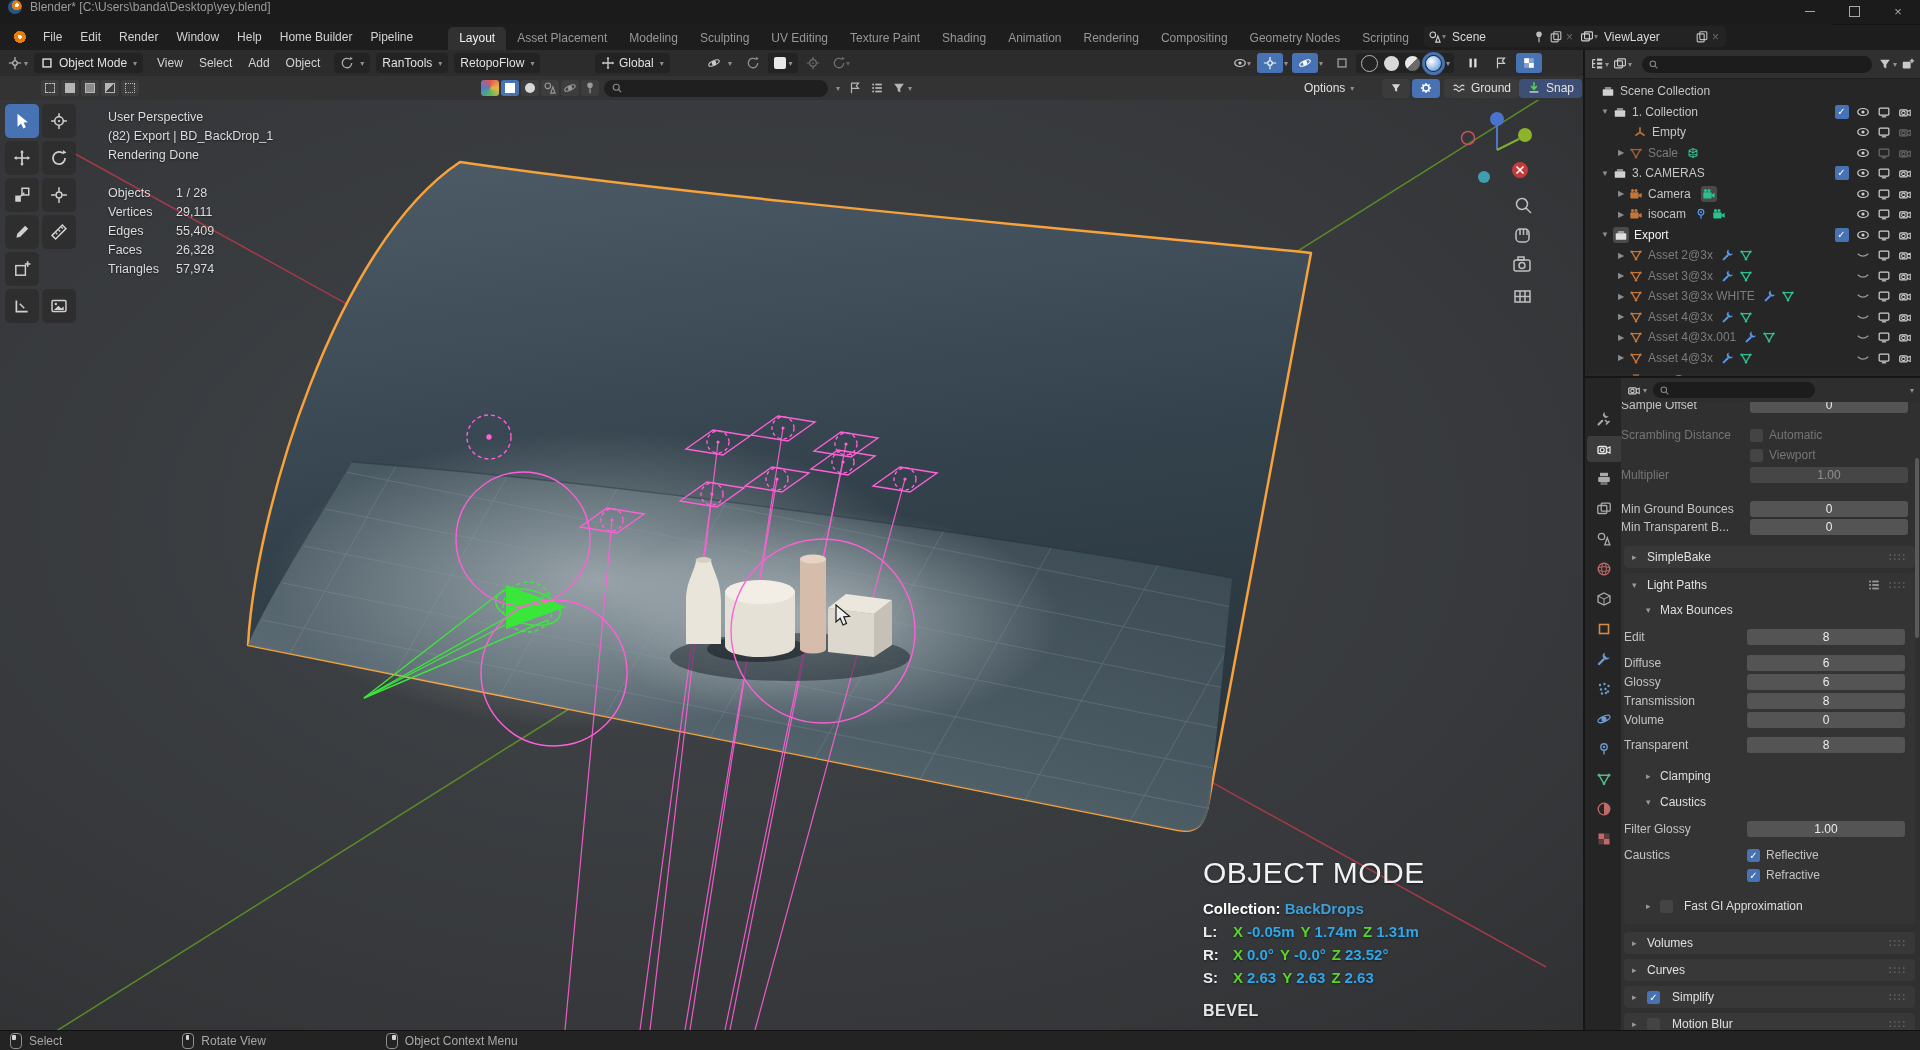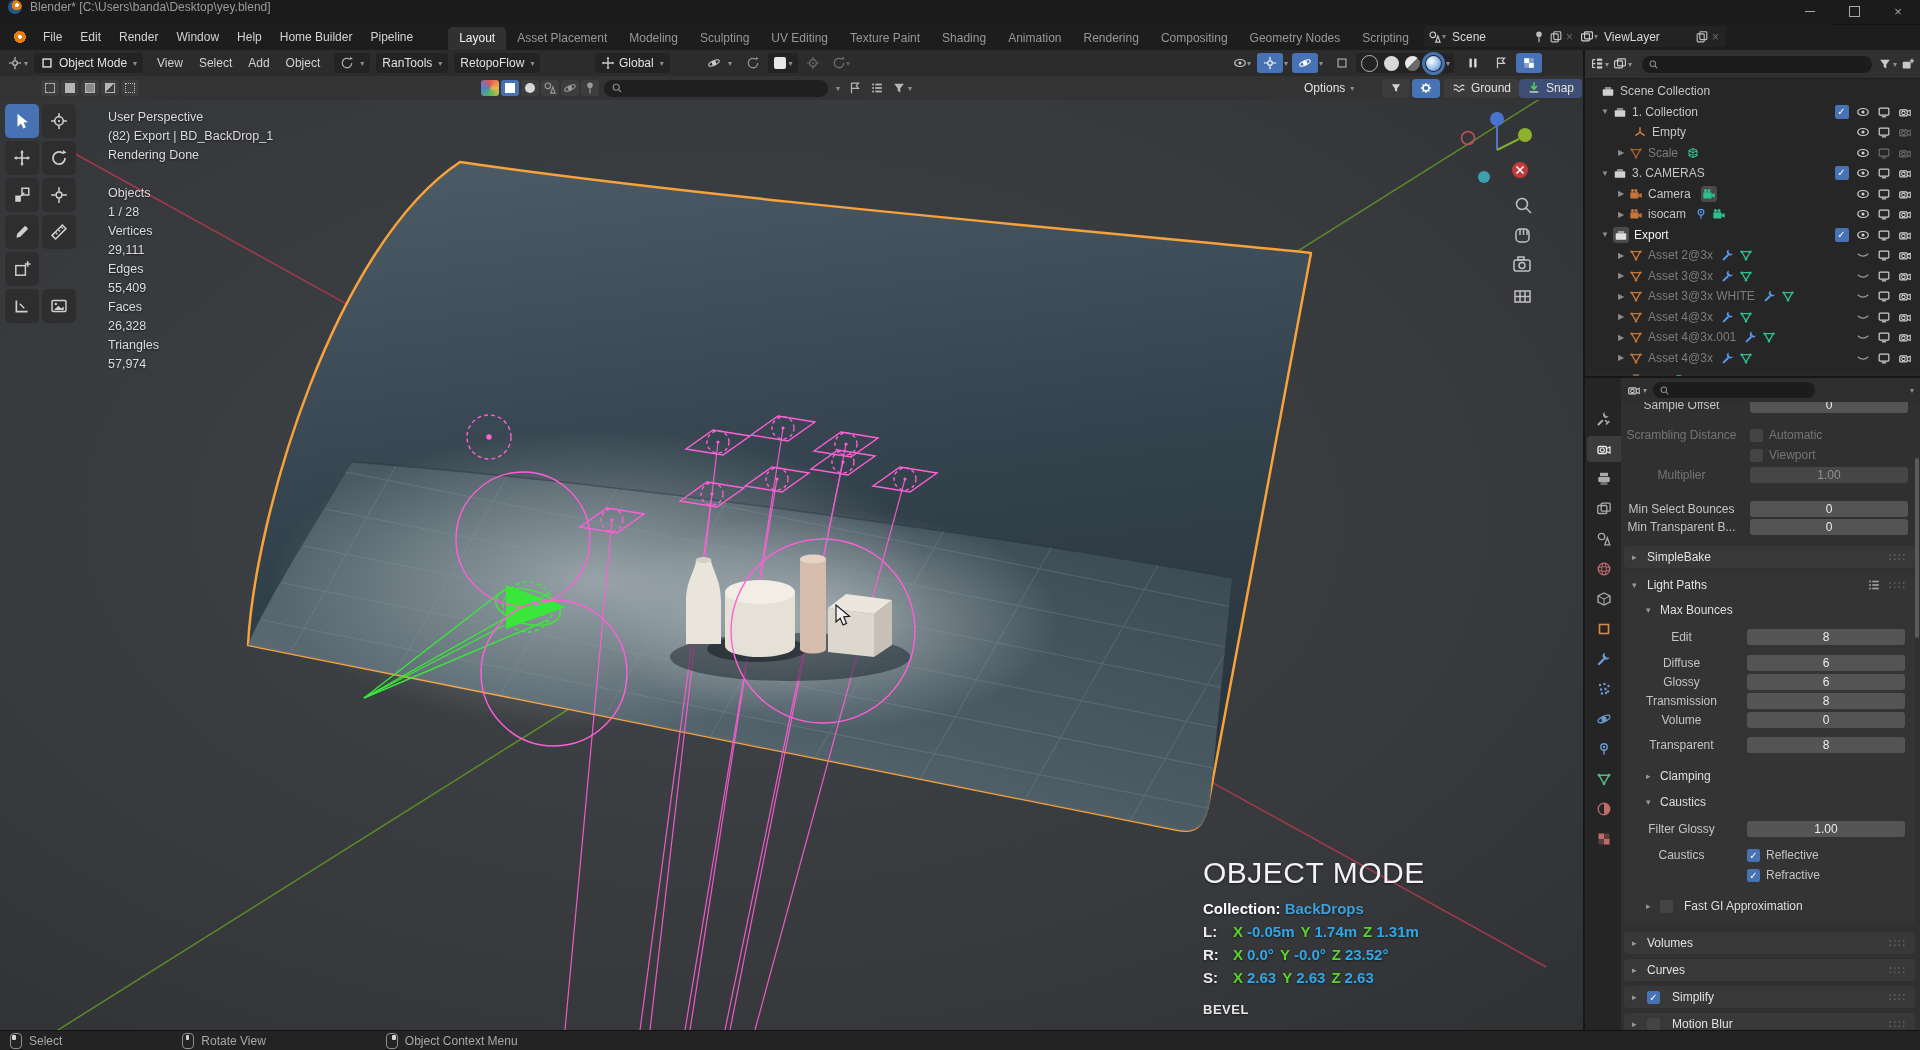--- a/index.html
+++ b/index.html
@@ -49,31 +49,31 @@
   .pillbtn.bluish{background:#3d4f74;}
   .pillbtn.blue{background:#4772b3;}
   
   #viewport{position:absolute;left:0;top:100px;width:1583px;height:930px;
             background:radial-gradient(ellipse at 45% 45%, #404549 0%, #37393c 65%, #2f3133 100%);overflow:hidden;}
   #vtoolbar{position:absolute;left:5px;top:4px;width:72px;display:grid;grid-template-columns:34px 34px;gap:3px;}
   .tbtn{width:34px;height:34px;background:#2e2e2eE6;border-radius:5px;display:flex;align-items:center;justify-content:center;}
   .tbtn.active{background:#4772b3;}
   .tbtn svg{width:18px;height:18px;}
   #vstats{position:absolute;left:108px;top:8px;color:#dcdcdc;font-size:12.5px;line-height:19px;text-shadow:0 1px 2px rgba(0,0,0,.55);}
-  .srow{display:flex;flex-direction:column;}
+  .srow{display:flex;}
   .slab{width:68px;}
   #voverlay{position:absolute;left:1203px;top:756px;text-shadow:0 1px 2px rgba(0,0,0,.5);white-space:nowrap;}
   #ovmode{font-size:30px;color:#f2f2f2;letter-spacing:.5px;}
   #ovcoll{font-size:15px;margin-top:10px;color:#fff;font-weight:bold;}
   #ovcoll .cv{color:#3f9fd8;}
   .ovrow{font-size:15px;font-weight:bold;margin-top:6px;display:flex;}
   .ovrow .pre{color:#ececec;width:24px;}
   .ovrow .ax{color:#5ad42c;margin:0 4px 0 6px;}
   .ovrow .vl{color:#2fa7e8;}
-  #ovtool{font-size:13px;color:#e6e6e6;margin-top:16px;font-weight:bold;letter-spacing:.5px;}
+  #ovtool{font-size:16px;color:#e6e6e6;margin-top:16px;font-weight:bold;letter-spacing:.5px;}
   
   #rightpanel{position:absolute;left:1583px;top:50px;width:337px;height:980px;background:#282828;border-left:2px solid #161616;}
   #outliner{position:absolute;left:0;top:0;width:335px;height:324px;background:#262626;}
   #outlhead{height:28px;background:#303030;display:flex;align-items:center;padding:0 5px;border-bottom:1px solid #1e1e1e;}
   .osearch{background:#1c1c1c;border-radius:10px;height:17px;flex:1;margin:0 6px;display:flex;align-items:center;padding:0 6px;}
   .osearch input{background:transparent;border:none;outline:none;color:#ccc;width:90px;font-size:11px;}
   .orow{position:relative;height:20.5px;display:flex;align-items:center;color:#c5c5c5;}
   .orow.dim .olab{color:#7c7c7c;}
   .odis{width:12px;text-align:center;color:#8d8d8d;font-size:8px;flex:none;}
   .oi{width:14px;height:14px;margin:0 2px;flex:none;}
@@ -87,21 +87,21 @@
   #props{position:absolute;left:0;top:326px;width:335px;height:654px;background:#2d2d2d;border-top:2px solid #161616;}
   #ptabs{position:absolute;left:0;top:0;bottom:0;width:36px;background:#252525;}
   .ptab{position:absolute;left:2px;width:34px;height:26px;display:flex;align-items:center;justify-content:center;border-radius:4px 0 0 4px;}
   .ptab.active{background:#3c3c3c;}
   .ptab svg{width:16px;height:16px;}
   #phead{position:absolute;left:36px;right:0;top:0;height:24px;background:#2e2e2e;display:flex;align-items:center;padding:0 6px;border-bottom:1px solid #222;}
   .psearch{background:#1c1c1c;border-radius:10px;height:16px;width:150px;display:flex;align-items:center;padding:0 6px;margin-left:6px;}
   .psearch input{background:transparent;border:none;outline:none;color:#ccc;width:115px;font-size:11px;}
   #pcontent{position:absolute;left:36px;right:0;top:24px;bottom:0;background:#303030;overflow:hidden;padding-right:2px;}
   .prow{display:flex;align-items:center;height:18px;margin-right:10px;}
-  .plab{flex:1;text-align:center;color:#c3c3c3;padding-right:8px;white-space:nowrap;overflow:hidden;}
+  .plab{flex:1;text-align:left;color:#c3c3c3;padding-right:8px;white-space:nowrap;overflow:hidden;}
   .pfield{width:158px;background:#545454;border-radius:3px;height:16px;line-height:16px;text-align:center;color:#ececec;flex:none;}
   .gray .plab{color:#757575;}
   .gray .pfield{background:#464646;color:#8f8f8f;}
   .cb{width:13px;height:13px;border-radius:2.5px;background:#545454;flex:none;margin-right:6px;}
   .cb.on{background:#4772b3;color:#fff;font-size:10px;line-height:13px;text-align:center;}
   .cb.gray{background:#444;}
   .cblab{color:#c3c3c3;}
   .gray .cblab{color:#757575;}
   .cbzone{width:158px;display:flex;align-items:center;flex:none;}
   .panel{background:#383838;border-radius:4px;height:22px;display:flex;align-items:center;margin:5px 3px 0 3px;padding:0 8px;color:#e0e0e0;gap:7px;}
@@ -1409,21 +1409,21 @@
           <span class="cbzone">
               <span class="cb gray"></span>
             <span class="cblab">Viewport</span>
             </span>
         </div>
         <div class="prow gray" style="margin-top:2px">
           <span class="plab">Multiplier</span>
           <span class="pfield">1.00</span>
         </div>
         <div class="prow" style="margin-top:16px">
-          <span class="plab">Min Select Bounces</span>
+          <span class="plab">Min Ground Bounces</span>
           <span class="pfield">0</span>
         </div>
         <div class="prow">
           <span class="plab">Min Transparent B...</span>
           <span class="pfield">0</span>
         </div>
 
         <div class="panel" style="margin-top:10px">
           <span class="pcar">▸</span>
             <span>SimpleBake</span>

